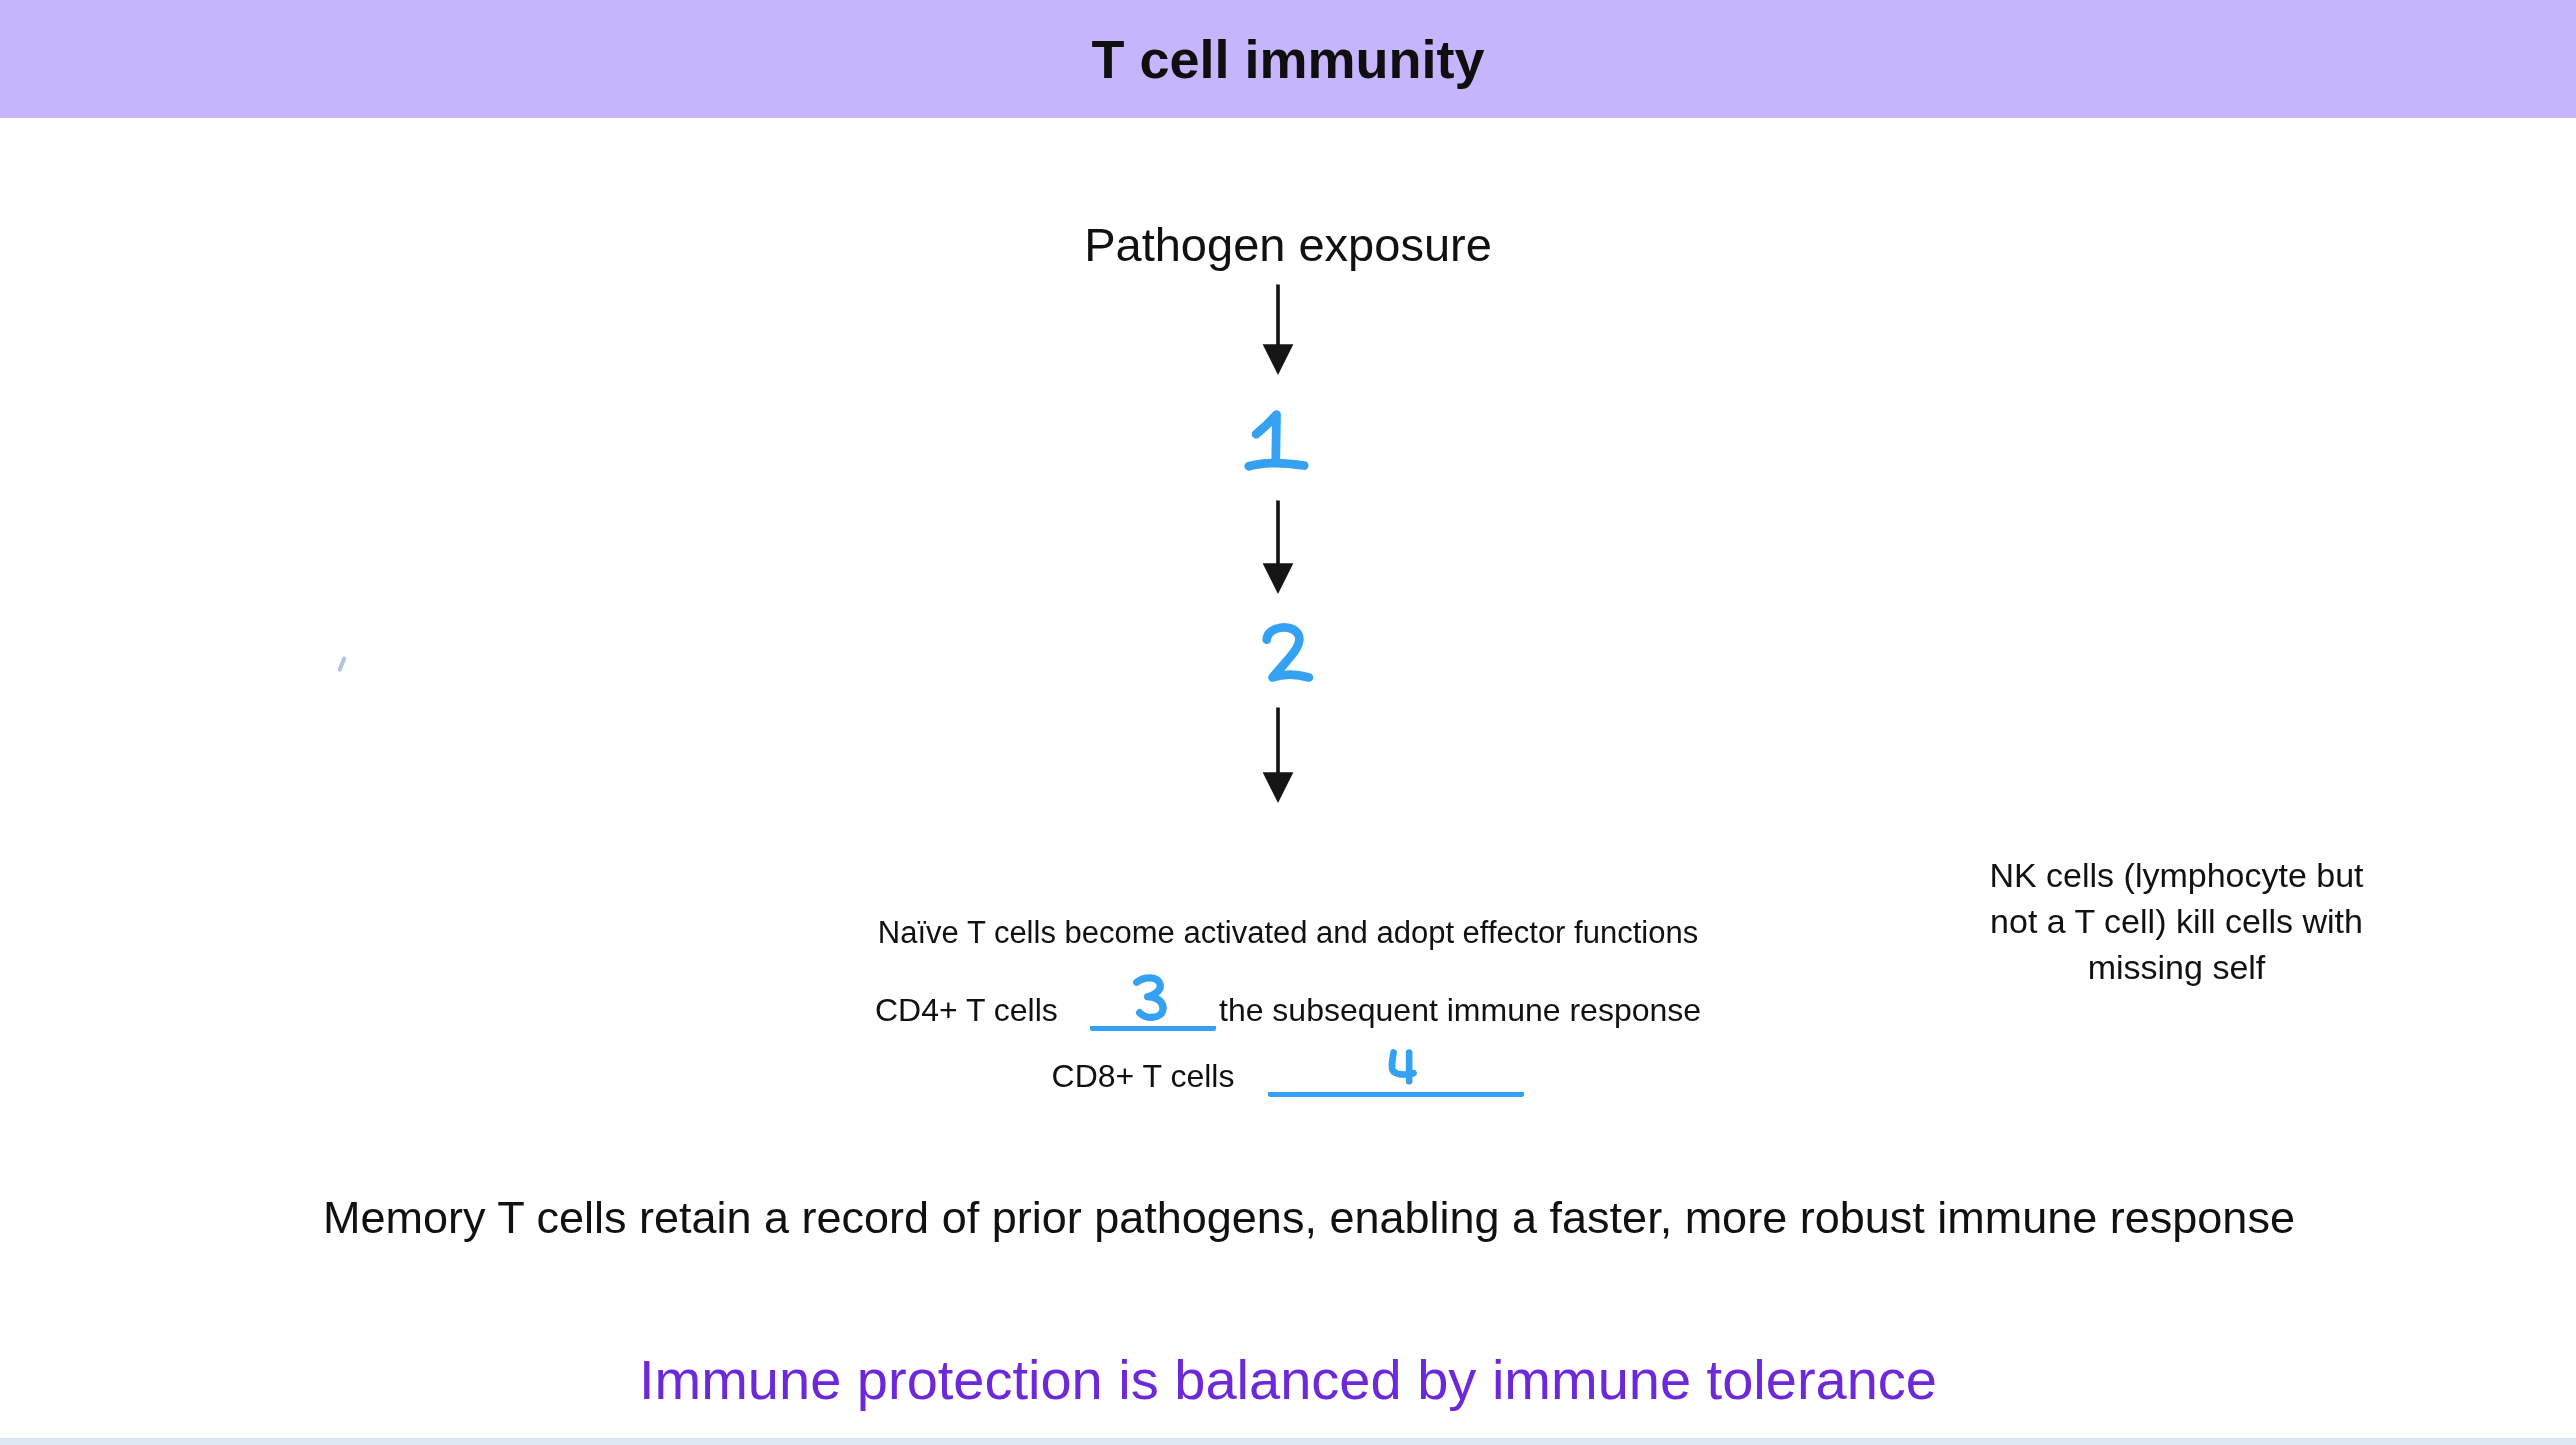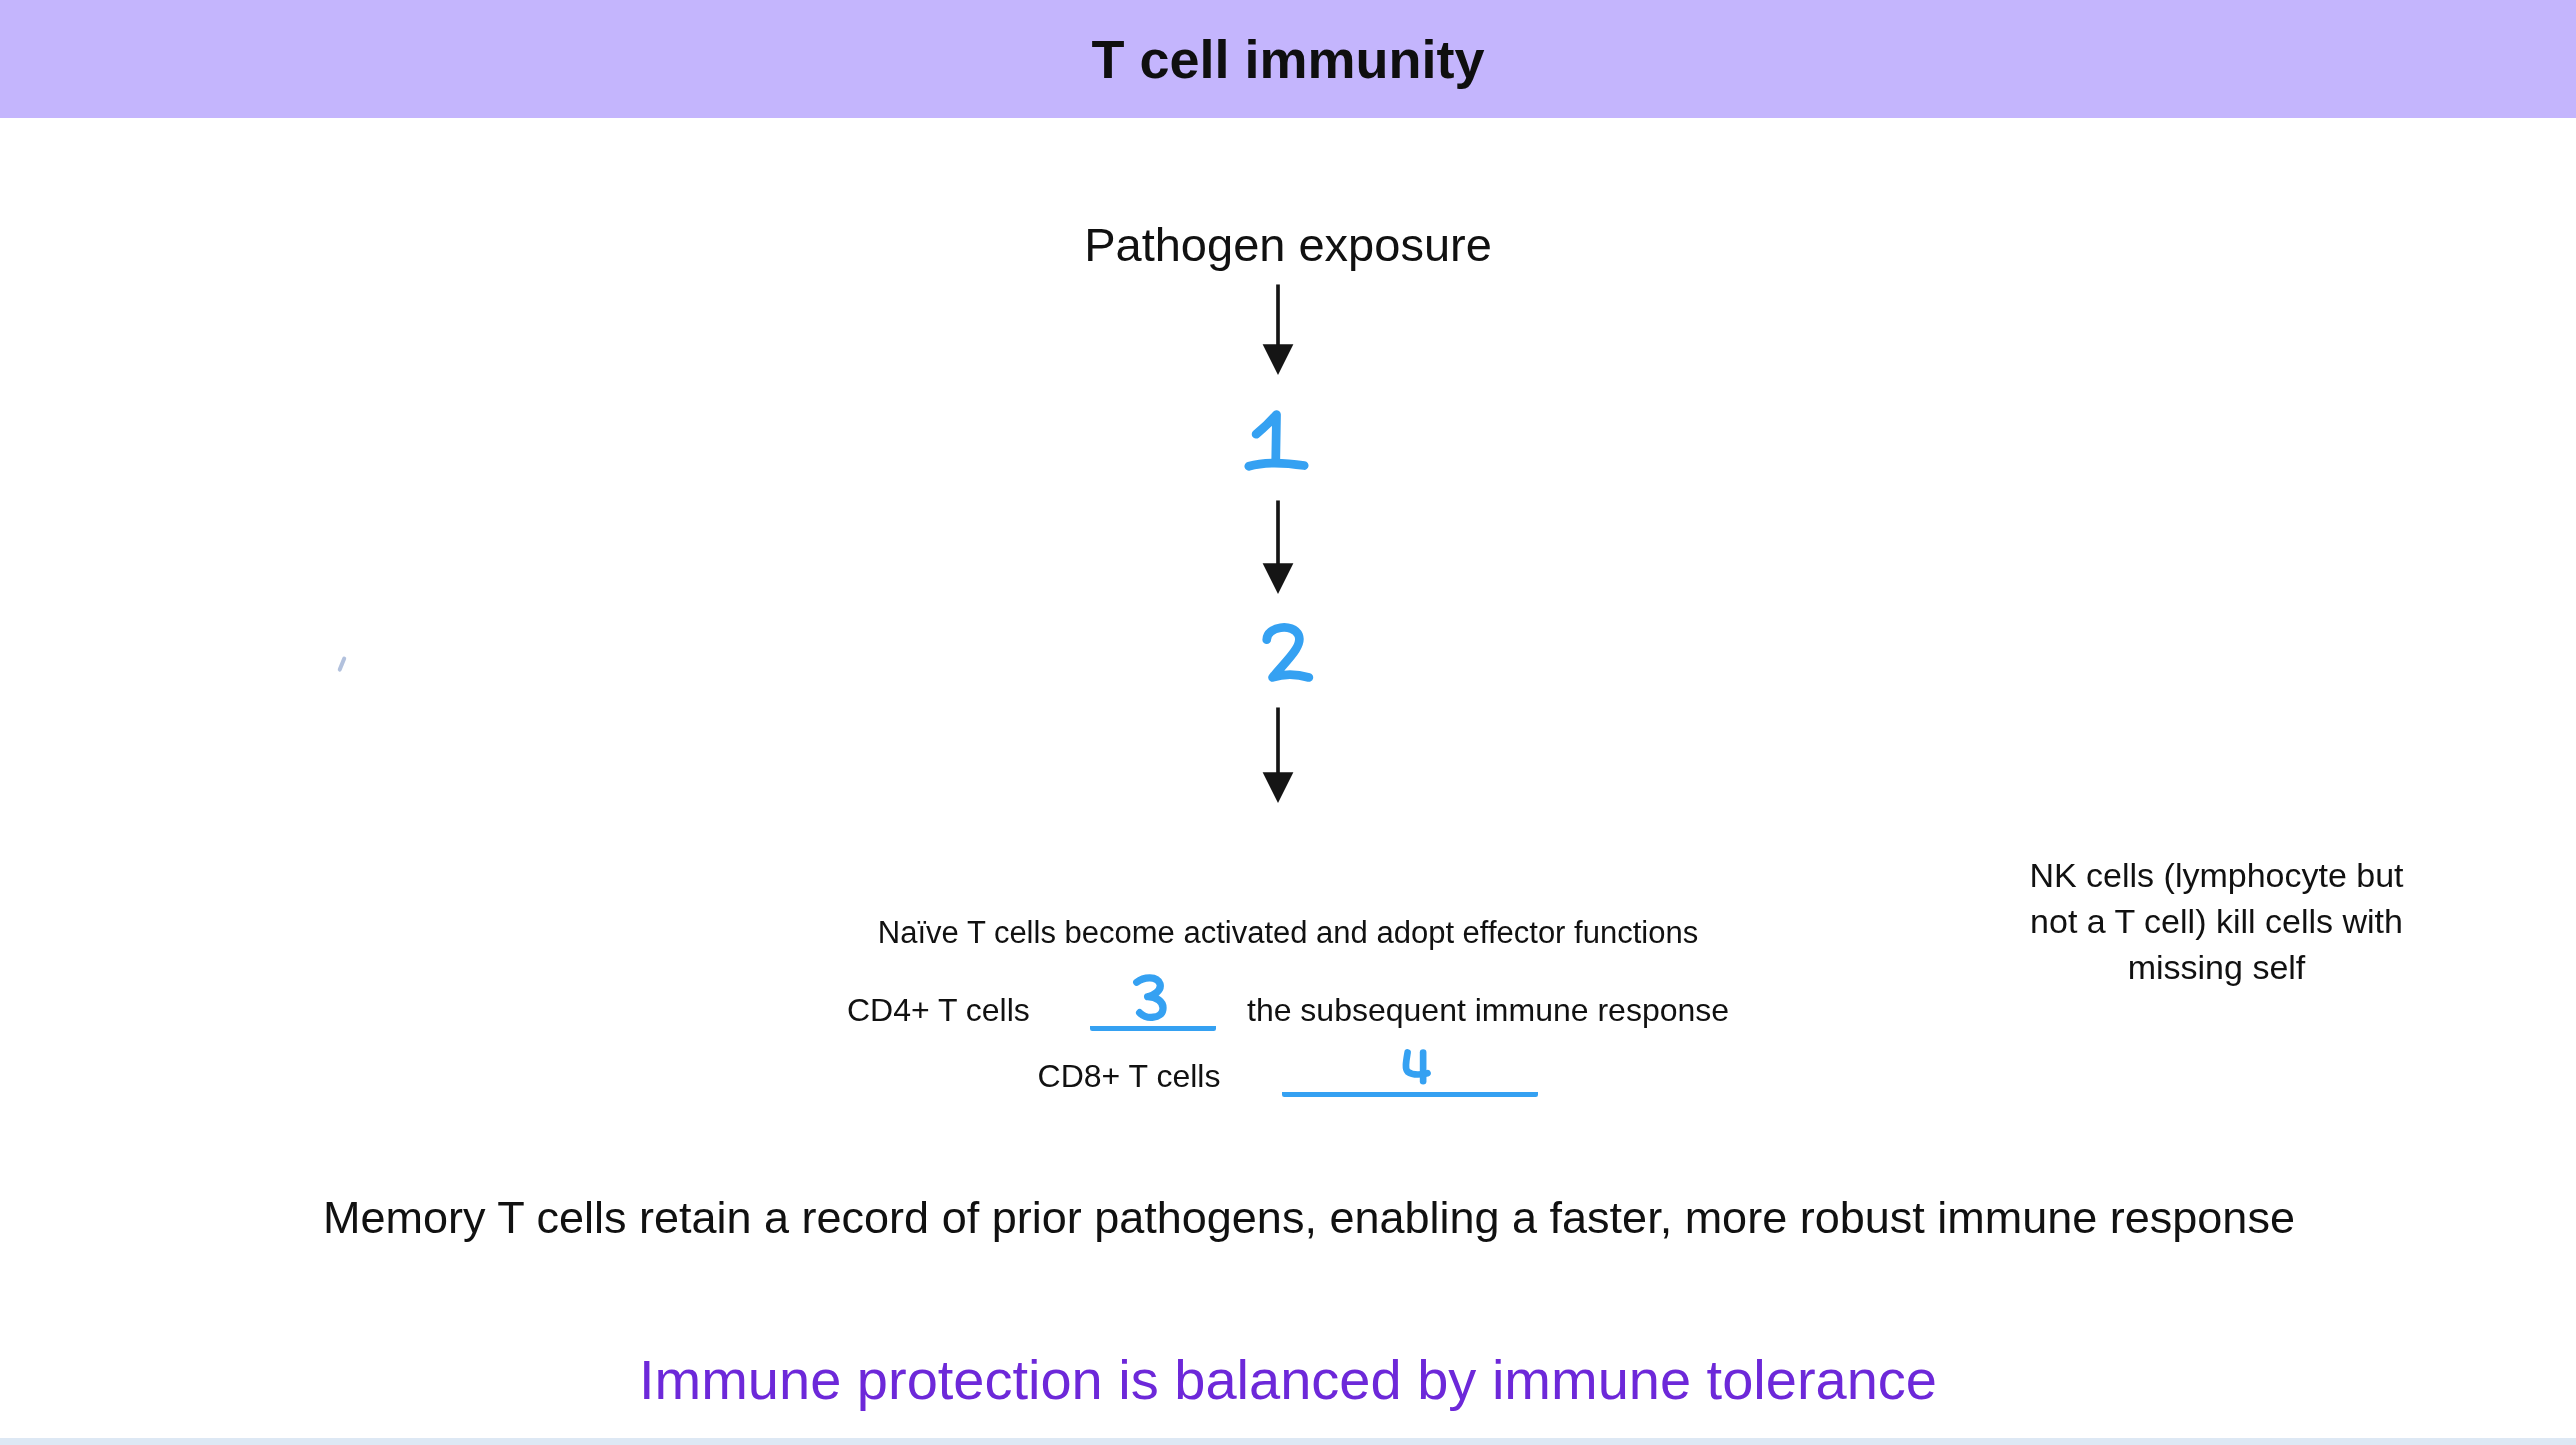--- a/index.html
+++ b/index.html
@@ -29,36 +29,36 @@
   #flow-arrow-3{top:706px;height:97px;}
   .digit-svg{overflow:visible;}
   #handwritten-1{left:1240px;top:408px;width:73px;height:67px;}
   #handwritten-2{left:1258px;top:619px;width:61px;height:69px;}
 
   
   #activation-heading{top:915px;font-size:31px;}
   .cd-row{
     left:0;width:2576px;
     display:flex;justify-content:center;align-items:flex-end;
-    font-size:32px;line-height:41px;white-space:pre;gap:28px;
+    font-size:32px;line-height:41px;white-space:pre;
   }
   #cd4-row{top:985px;}
   #cd8-row{top:1051px;}
   .blank{
     display:inline-block;position:relative;height:41px;
     border-bottom:5.1px solid #35a1f2;border-radius:2.2px;
   }
   #cd4-blank{width:126px;margin-left:23.4px;margin-right:2.9px;}
   #cd8-blank{width:256px;margin-left:34px;}
   #handwritten-3{position:absolute;left:38px;bottom:5.9px;width:45px;height:48px;}
   #handwritten-4{position:absolute;left:116px;bottom:7.3px;width:34px;height:37px;}
 
   
   #nk-note{
-    left:1992px;top:852px;width:449px;
+    left:1952px;top:852px;width:449px;
     font-size:34px;line-height:46px;text-align:center;
   }
 
   
   #memory-note{top:1192px;font-size:45px;padding-left:21px;}
   #tolerance-note{top:1347px;font-size:56px;color:#6d28d9;}
 
   
   #stray-mark{
     left:340px;top:656px;width:3.7px;height:16px;

